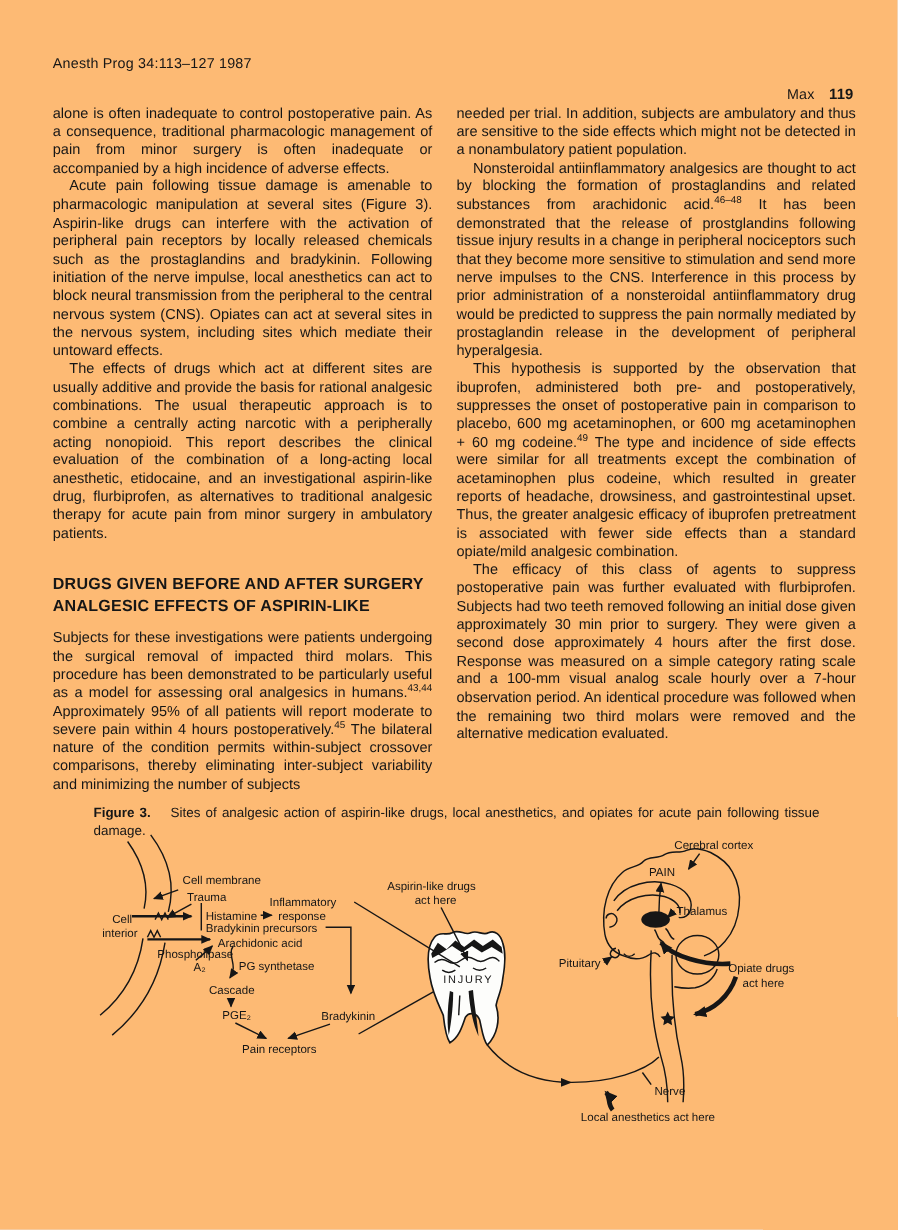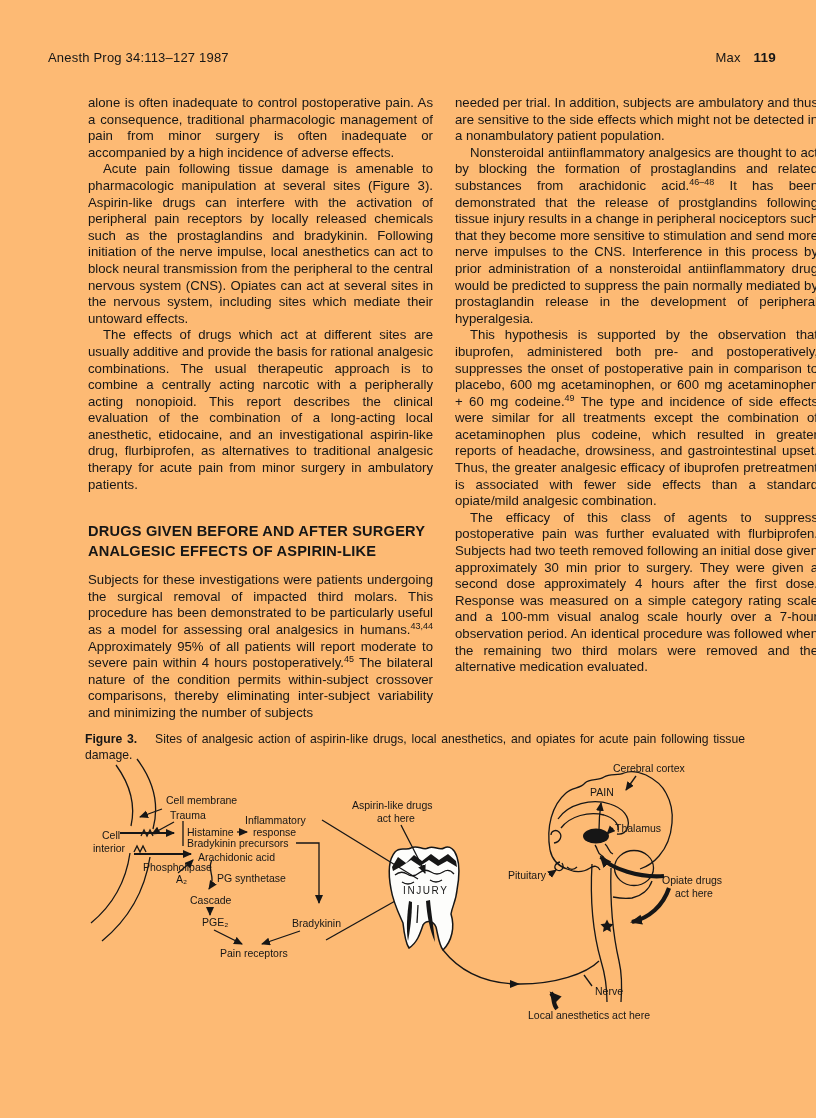--- a/index.html
+++ b/index.html
@@ -3,23 +3,23 @@
 <meta charset="utf-8">
 <style>
   html,body{margin:0;padding:0;background:#e8e8e8;}
   .page{
     position:relative;width:816px;height:1118px;margin:0 auto;
     background:#fdba74;color:#161616;
     font-family:"Liberation Sans",sans-serif;overflow:hidden;
   }
   .running-head{position:absolute;top:50px;font-size:13px;letter-spacing:.2px;}
   .rh-left{left:48px;}
-  .rh-right{right:40px;text-align:left;}
+  .rh-right{right:40px;text-align:left;margin-top:28px;}
   .rh-right b{margin-left:13px;font-size:13.5px;}
-  .col{position:absolute;top:95px;margin-left:40px;}
+  .col{position:absolute;top:95px;}
   .col-left{left:48px;width:345px;}
   .col-right{left:415px;width:363px;}
   .col p{margin:0;font-size:13.2px;line-height:16.6px;text-align:justify;}
   .indent{text-indent:15px;}
   sup.cite{font-size:9px;line-height:0;vertical-align:super;}
   h2.section{
     font-size:14.6px;line-height:19.5px;margin:29px 0 11px 0;
     letter-spacing:.2px;font-weight:bold;
   }
   h2.section span{display:block;}

